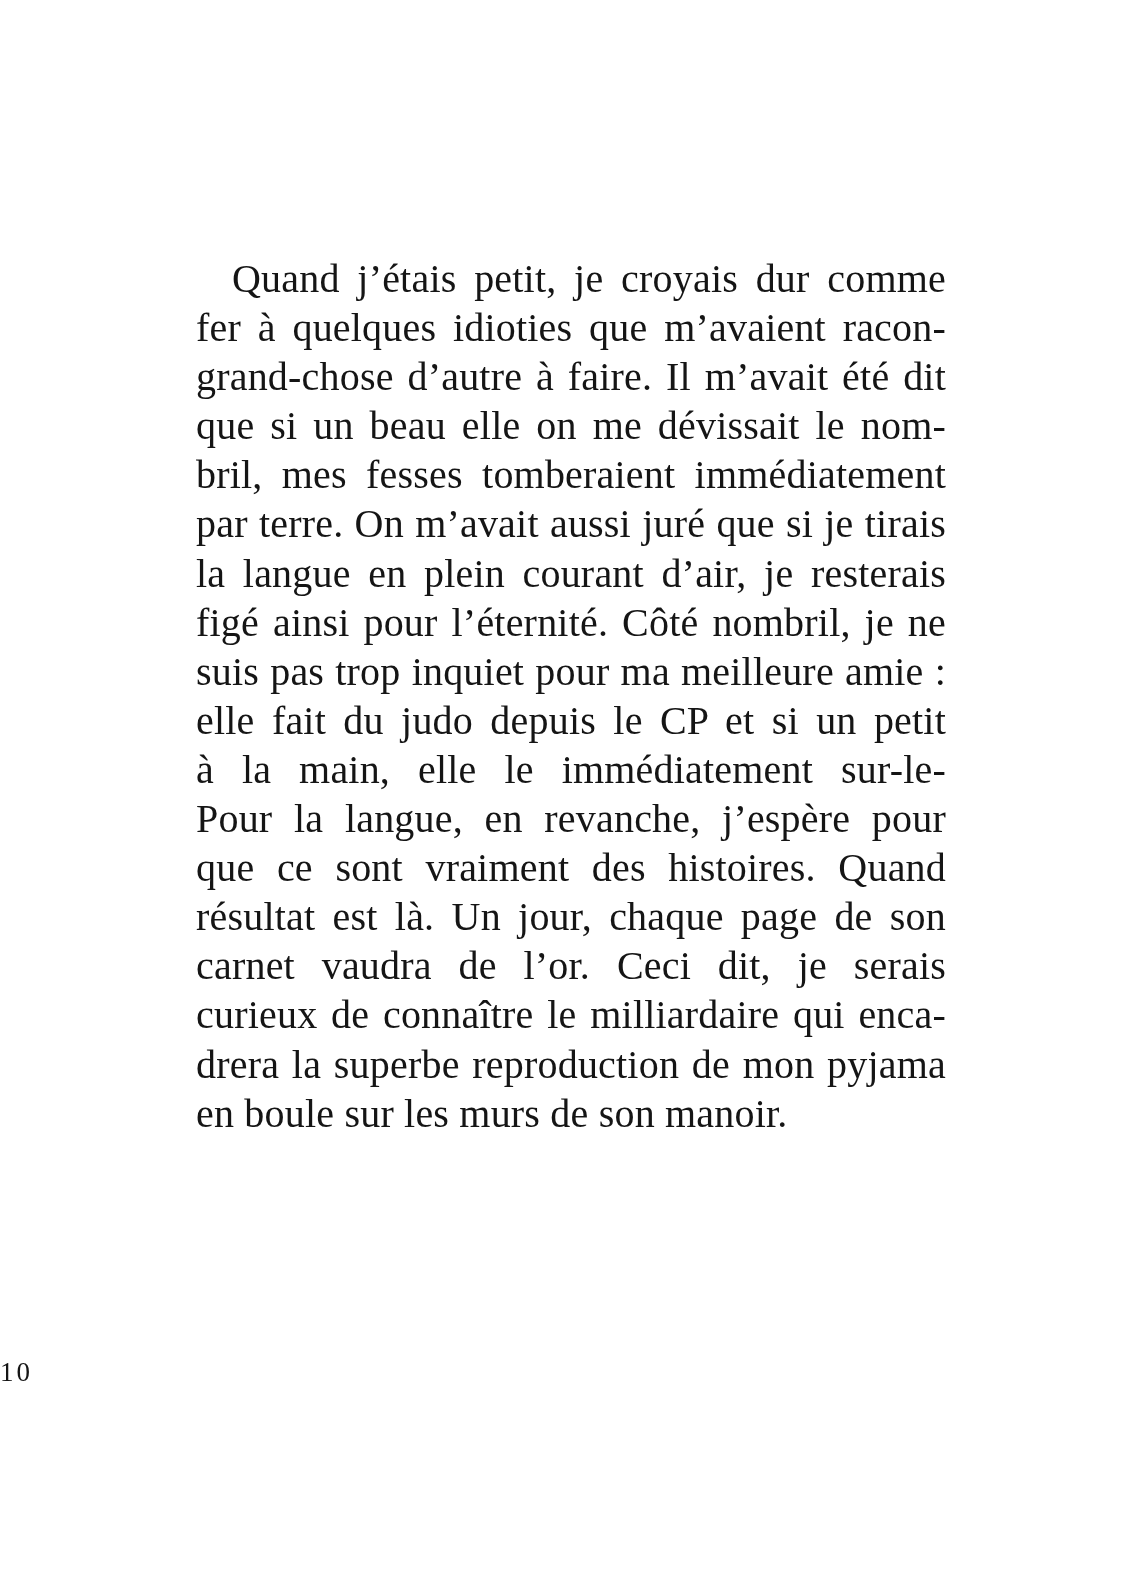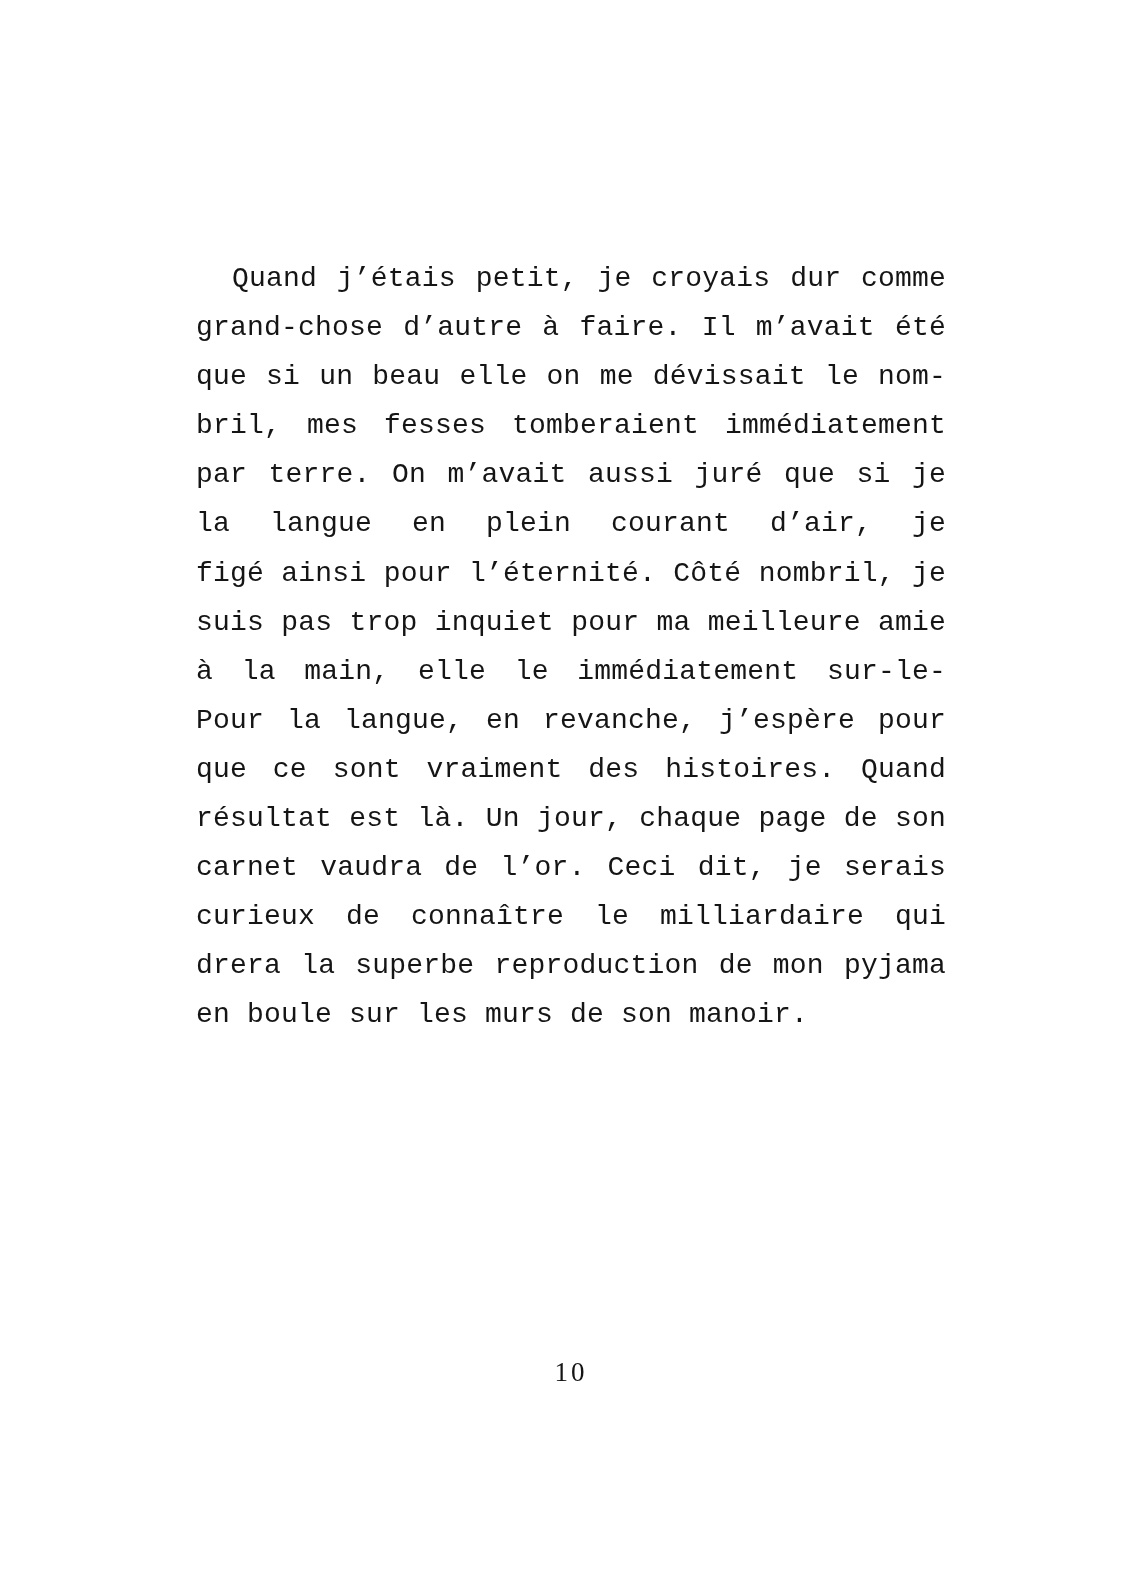--- a/index.html
+++ b/index.html
@@ -18,61 +18,62 @@
   }
   .paragraph {
     position: absolute;
     left: 196px;
     top: 254px;
     width: 750px;
   }
   .line {
     height: 49.1px;
     line-height: 49.1px;
-    font-size: 28px;
+    font-size: 40px;
     text-align: justify;
     text-align-last: justify;
     white-space: normal;
     overflow: hidden;
     letter-spacing: 0.2px;
-    font-family: Liberation Mono, monospace;
   }
   .line.indent {
     text-indent: 36px;
   }
   .line.last {
     text-align: right;
     text-align-last: left;
   }
   .folio {
     position: absolute;
     left: 0;
     top: 1352px;
     width: 1142px;
-    text-align: center;
+    text-align: left;
     font-size: 27px;
     line-height: 40px;
     letter-spacing: 3px;
     color: #151515;
     font-feature-settings: "onum";
   }
 </style>
 </head>
 <body>
 
 <div class="book-page">
   <div class="paragraph">
     <div class="line indent">Quand j’étais petit, je croyais dur comme</div>
+    <div class="line">fer à quelques idioties que m’avaient racon-</div>
     <div class="line">grand-chose d’autre à faire. Il m’avait été dit</div>
     <div class="line">que si un beau elle on me dévissait le nom-</div>
     <div class="line">bril, mes fesses tomberaient immédiatement</div>
     <div class="line">par terre. On m’avait aussi juré que si je tirais</div>
     <div class="line">la langue en plein courant d’air, je resterais</div>
     <div class="line">figé ainsi pour l’éternité. Côté nombril, je ne</div>
     <div class="line">suis pas trop inquiet pour ma meilleure amie :</div>
+    <div class="line">elle fait du judo depuis le CP et si un petit</div>
     <div class="line">à la main, elle le immédiatement sur-le-champ.</div>
     <div class="line">Pour la langue, en revanche, j’espère pour elle</div>
     <div class="line">que ce sont vraiment des histoires. Quand</div>
     <div class="line">résultat est là. Un jour, chaque page de son</div>
     <div class="line">carnet vaudra de l’or. Ceci dit, je serais</div>
     <div class="line">curieux de connaître le milliardaire qui enca-</div>
     <div class="line">drera la superbe reproduction de mon pyjama</div>
     <div class="line last">en boule sur les murs de son manoir.</div>
   </div>
   <div class="folio">10</div>

